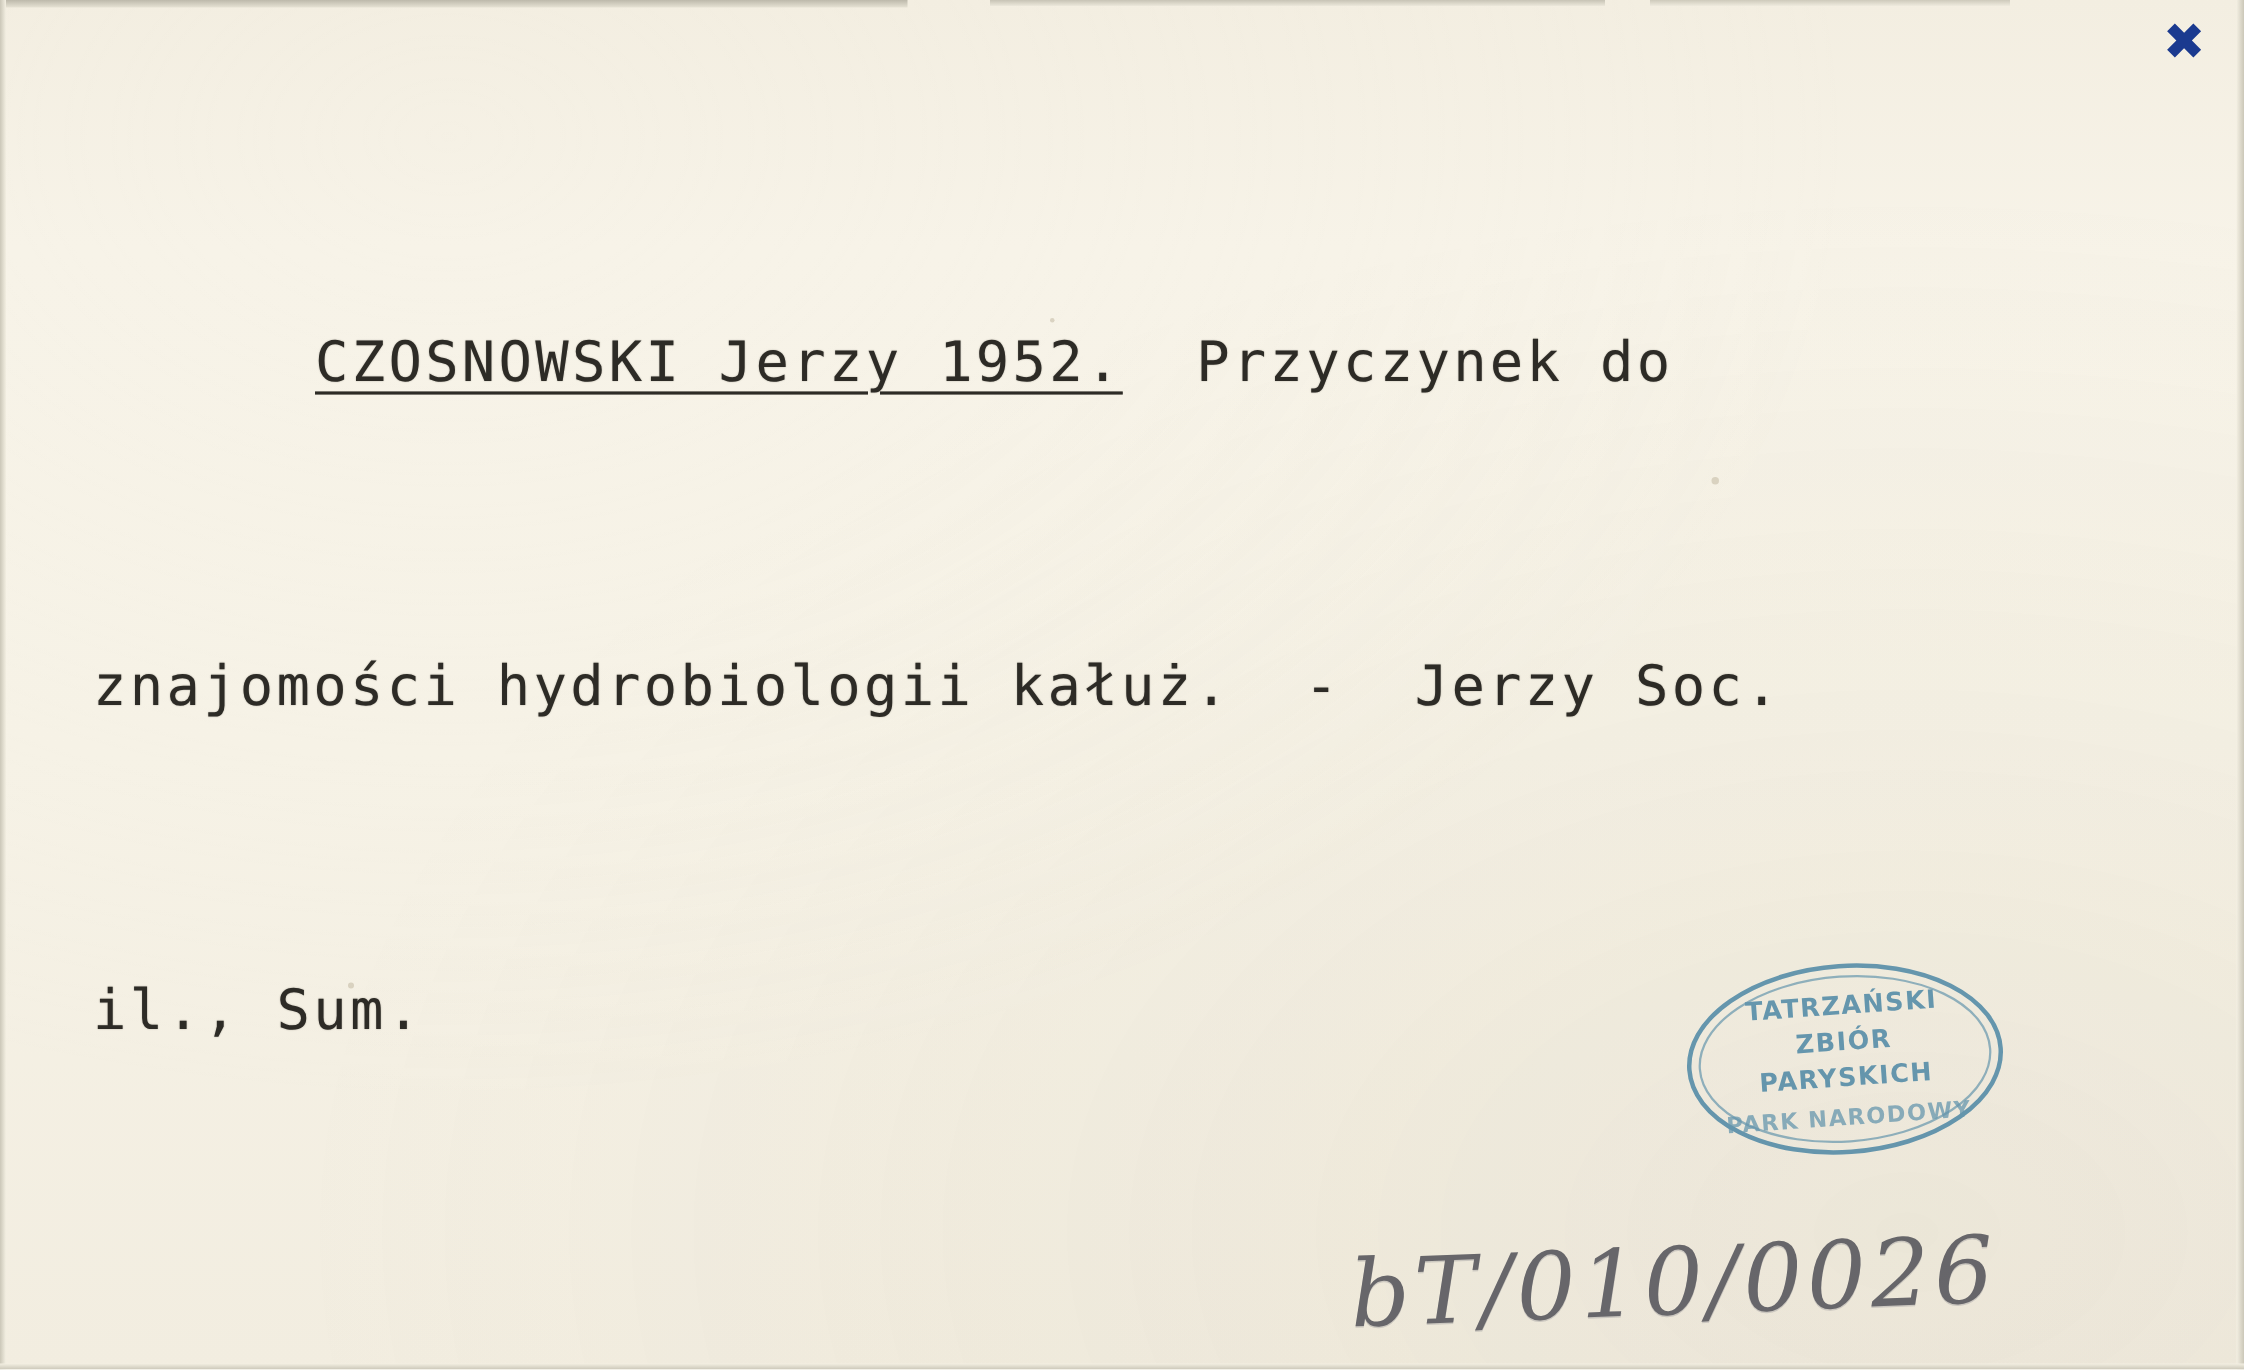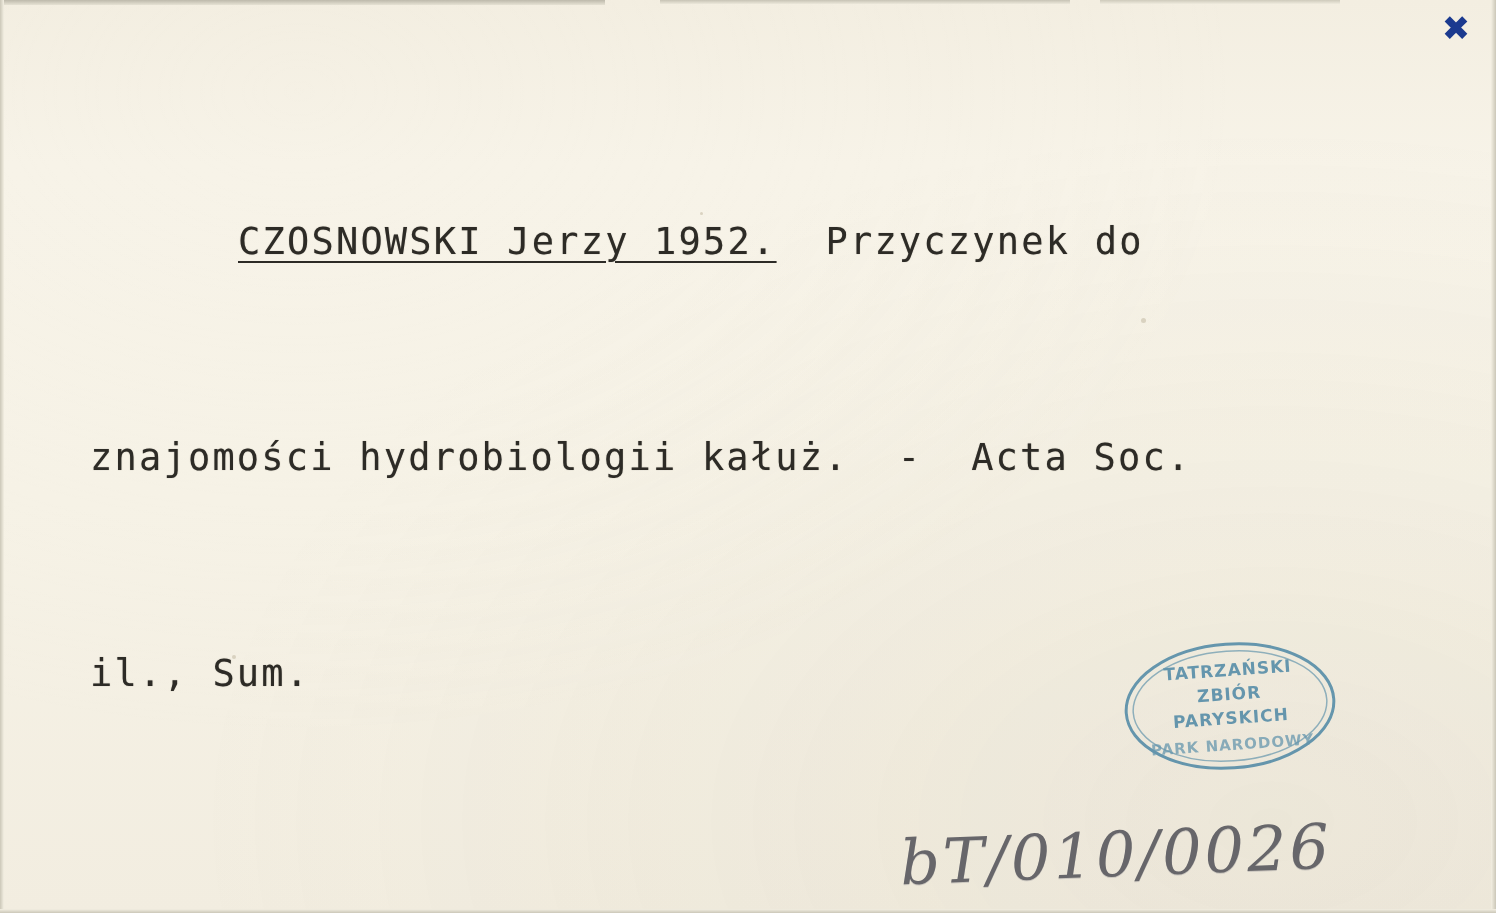--- a/index.html
+++ b/index.html
@@ -55,21 +55,21 @@
     top: 62px;
     width: 1340px;
     font-family: "DejaVu Sans Mono", "Liberation Mono", monospace;
     font-size: 37px;
     line-height: 72px;
     letter-spacing: 2.2px;
     color: #2d2b26;
     white-space: pre;
     text-shadow: 0 0 1px rgba(60,55,45,0.45);
   }
-  .tline { display: block; height: 72px; margin-left: 28px; }
+  .tline { display: block; height: 72px; }
   #line-1 { text-indent: 148px; }
   .underlined {
     text-decoration: underline;
     text-decoration-thickness: 2px;
     text-underline-offset: 7px;
   }
 
   
   #stamp {
     position: absolute;
@@ -139,21 +139,21 @@
   <div class="edge" id="edge-left"></div>
   <div class="edge" id="edge-right"></div>
   <div class="edge" id="edge-bottom"></div>
 
   <div class="speck" style="left:232px; top:655px; width:4px; height:4px;"></div>
   <div class="speck" style="left:1141px; top:318px; width:5px; height:5px;"></div>
   <div class="speck" style="left:700px; top:212px; width:3px; height:3px;"></div>
 
   <div id="typed-block">
     <span class="tline" id="line-1"><span class="underlined">CZOSNOWSKI Jerzy 1952.</span><span>  Przyczynek do</span></span>
-    <span class="tline" id="line-2">znajomości hydrobiologii kałuż.  -  Acta Soc.</span>
+    <span class="tline" id="line-2">znajomości hydrobiologii kałuż.  -  Jerzy Soc.</span>
     <span class="tline" id="line-4">il., Sum.</span>
     
   </div>
 
   <div id="stamp">
     <svg width="216" height="132" viewBox="0 0 216 132" xmlns="http://www.w3.org/2000/svg">
       <ellipse cx="108" cy="66" rx="104" ry="62" fill="none" stroke="#3f7fa0" stroke-width="3"></ellipse>
       <ellipse cx="108" cy="66" rx="97" ry="55" fill="none" stroke="#3f7fa0" stroke-width="1.5" opacity="0.7"></ellipse>
       <text class="stamp-text" x="108" y="36" font-size="17" text-anchor="middle">TATRZAŃSKI</text>
       <text class="stamp-text" x="108" y="60" font-size="17" text-anchor="middle">ZBIÓR</text>

